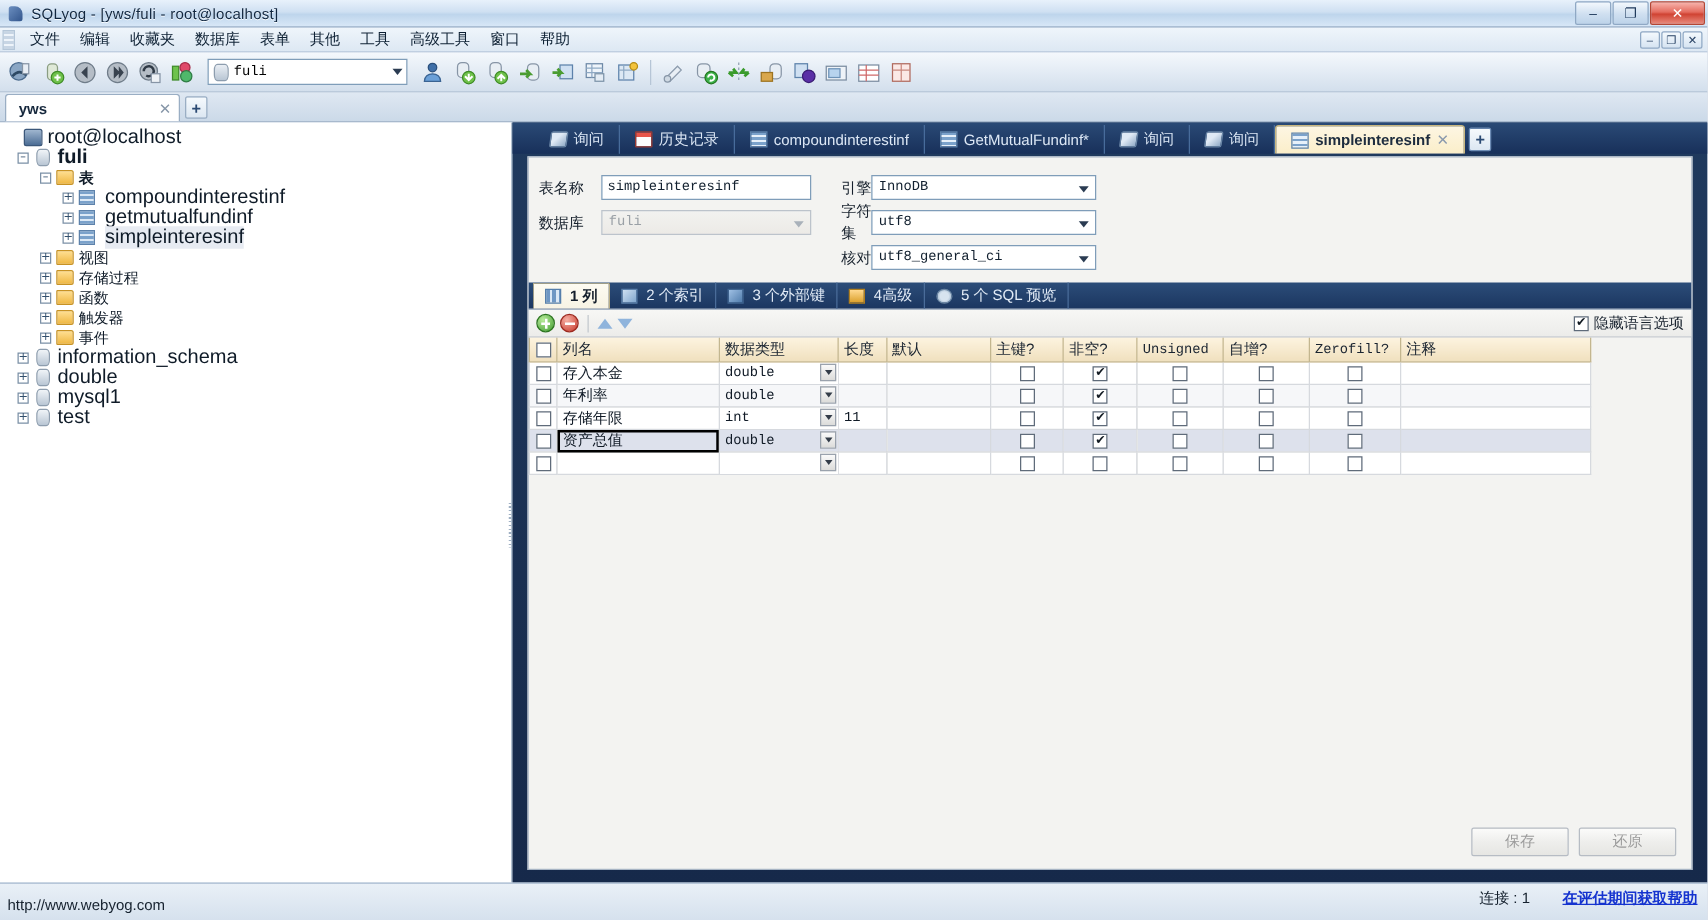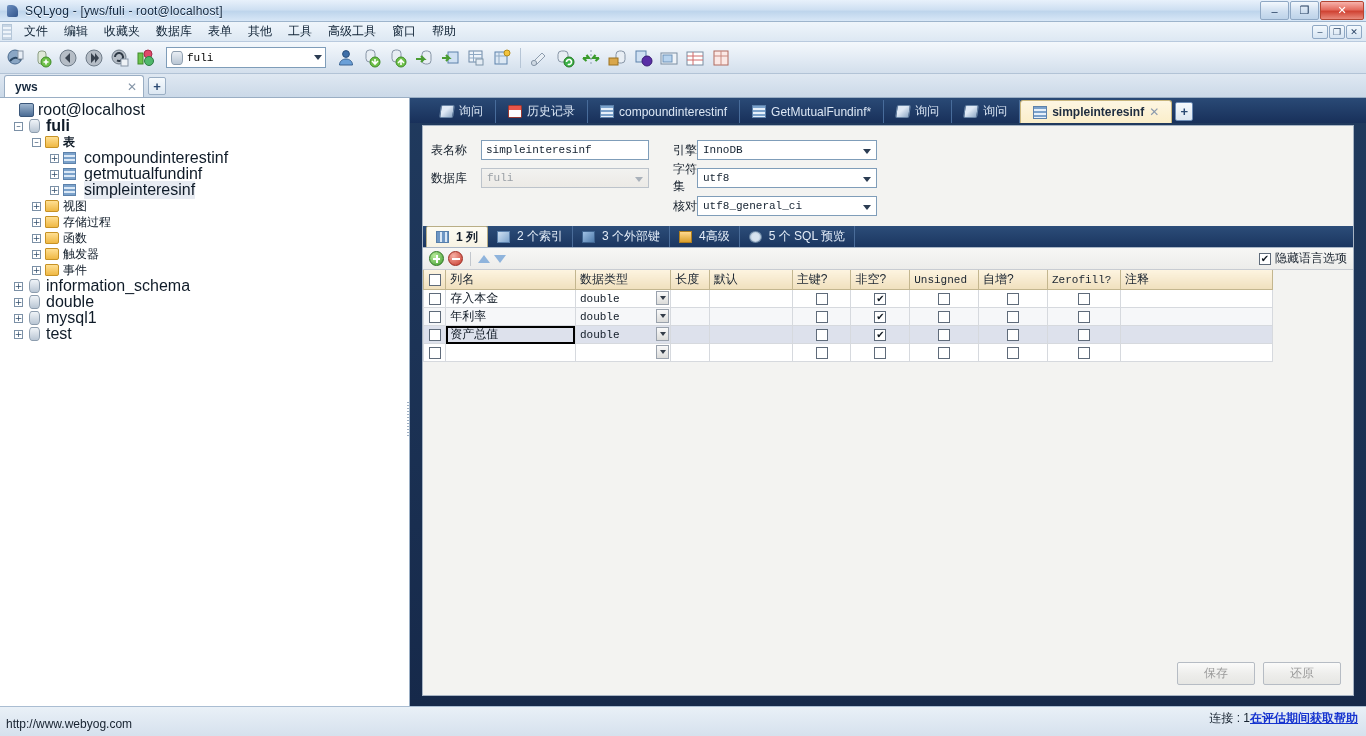--- a/index.html
+++ b/index.html
@@ -349,21 +349,21 @@
 
   
   .statusbar {
     height: 34px; background: linear-gradient(180deg,#e9f0f7,#d3dfec);
     border-top: 1px solid #aabdd2;
     display: flex; align-items: center; font-size: 12px; color: #16222f;
     padding: 0 6px; position: relative;
   }
   .statusbar .right {
     position: absolute; right: 0; top: 0; height: 22px;
-    display: flex; align-items: center; padding-right: 8px;
+    display: flex; align-items: center; gap: 26px; padding-right: 8px;
   }
   .statuslink {
     color: #1634cf; text-decoration: underline; font-weight: bold;
   }
 
   
   .taskbar {
     height: 10px; width: 1366px;
     background: linear-gradient(180deg,#2a4f7c,#10284a);
     display: flex; align-items: center; gap: 2px; padding-left: 180px;
@@ -848,20 +848,47 @@
                     <span class="cbx" style="margin:0 auto;"></span>
                   </td>
                 <td class="ctr">
                     <span class="cbx" style="margin:0 auto;"></span>
                   </td>
                 <td class="ctr">
                     <span class="cbx" style="margin:0 auto;"></span>
                   </td>
                 <td></td>
               </tr>
+              <tr>
+                <td class="ctr">
+                    <span class="cbx" style="margin:0 auto;"></span>
+                  </td>
+                <td>存储年限</td>
+                <td class="mono cellcombo"><span>int</span><span class="cbtn">
+                      <i></i>
+                    </span></td>
+                <td class="mono">11</td>
+                <td></td>
+                <td class="ctr">
+                    <span class="cbx" style="margin:0 auto;"></span>
+                  </td>
+                <td class="ctr">
+                    <span class="cbx" style="margin:0 auto;">✔</span>
+                  </td>
+                <td class="ctr">
+                    <span class="cbx" style="margin:0 auto;"></span>
+                  </td>
+                <td class="ctr">
+                    <span class="cbx" style="margin:0 auto;"></span>
+                  </td>
+                <td class="ctr">
+                    <span class="cbx" style="margin:0 auto;"></span>
+                  </td>
+                <td></td>
+              </tr>
               <tr class="sel">
                 <td class="ctr">
                     <span class="cbx" style="margin:0 auto;"></span>
                   </td>
                 <td class="celledit">资产总值</td>
                 <td class="mono cellcombo"><span>double</span><span class="cbtn">
                       <i></i>
                     </span></td>
                 <td class="mono"></td>
                 <td></td>

